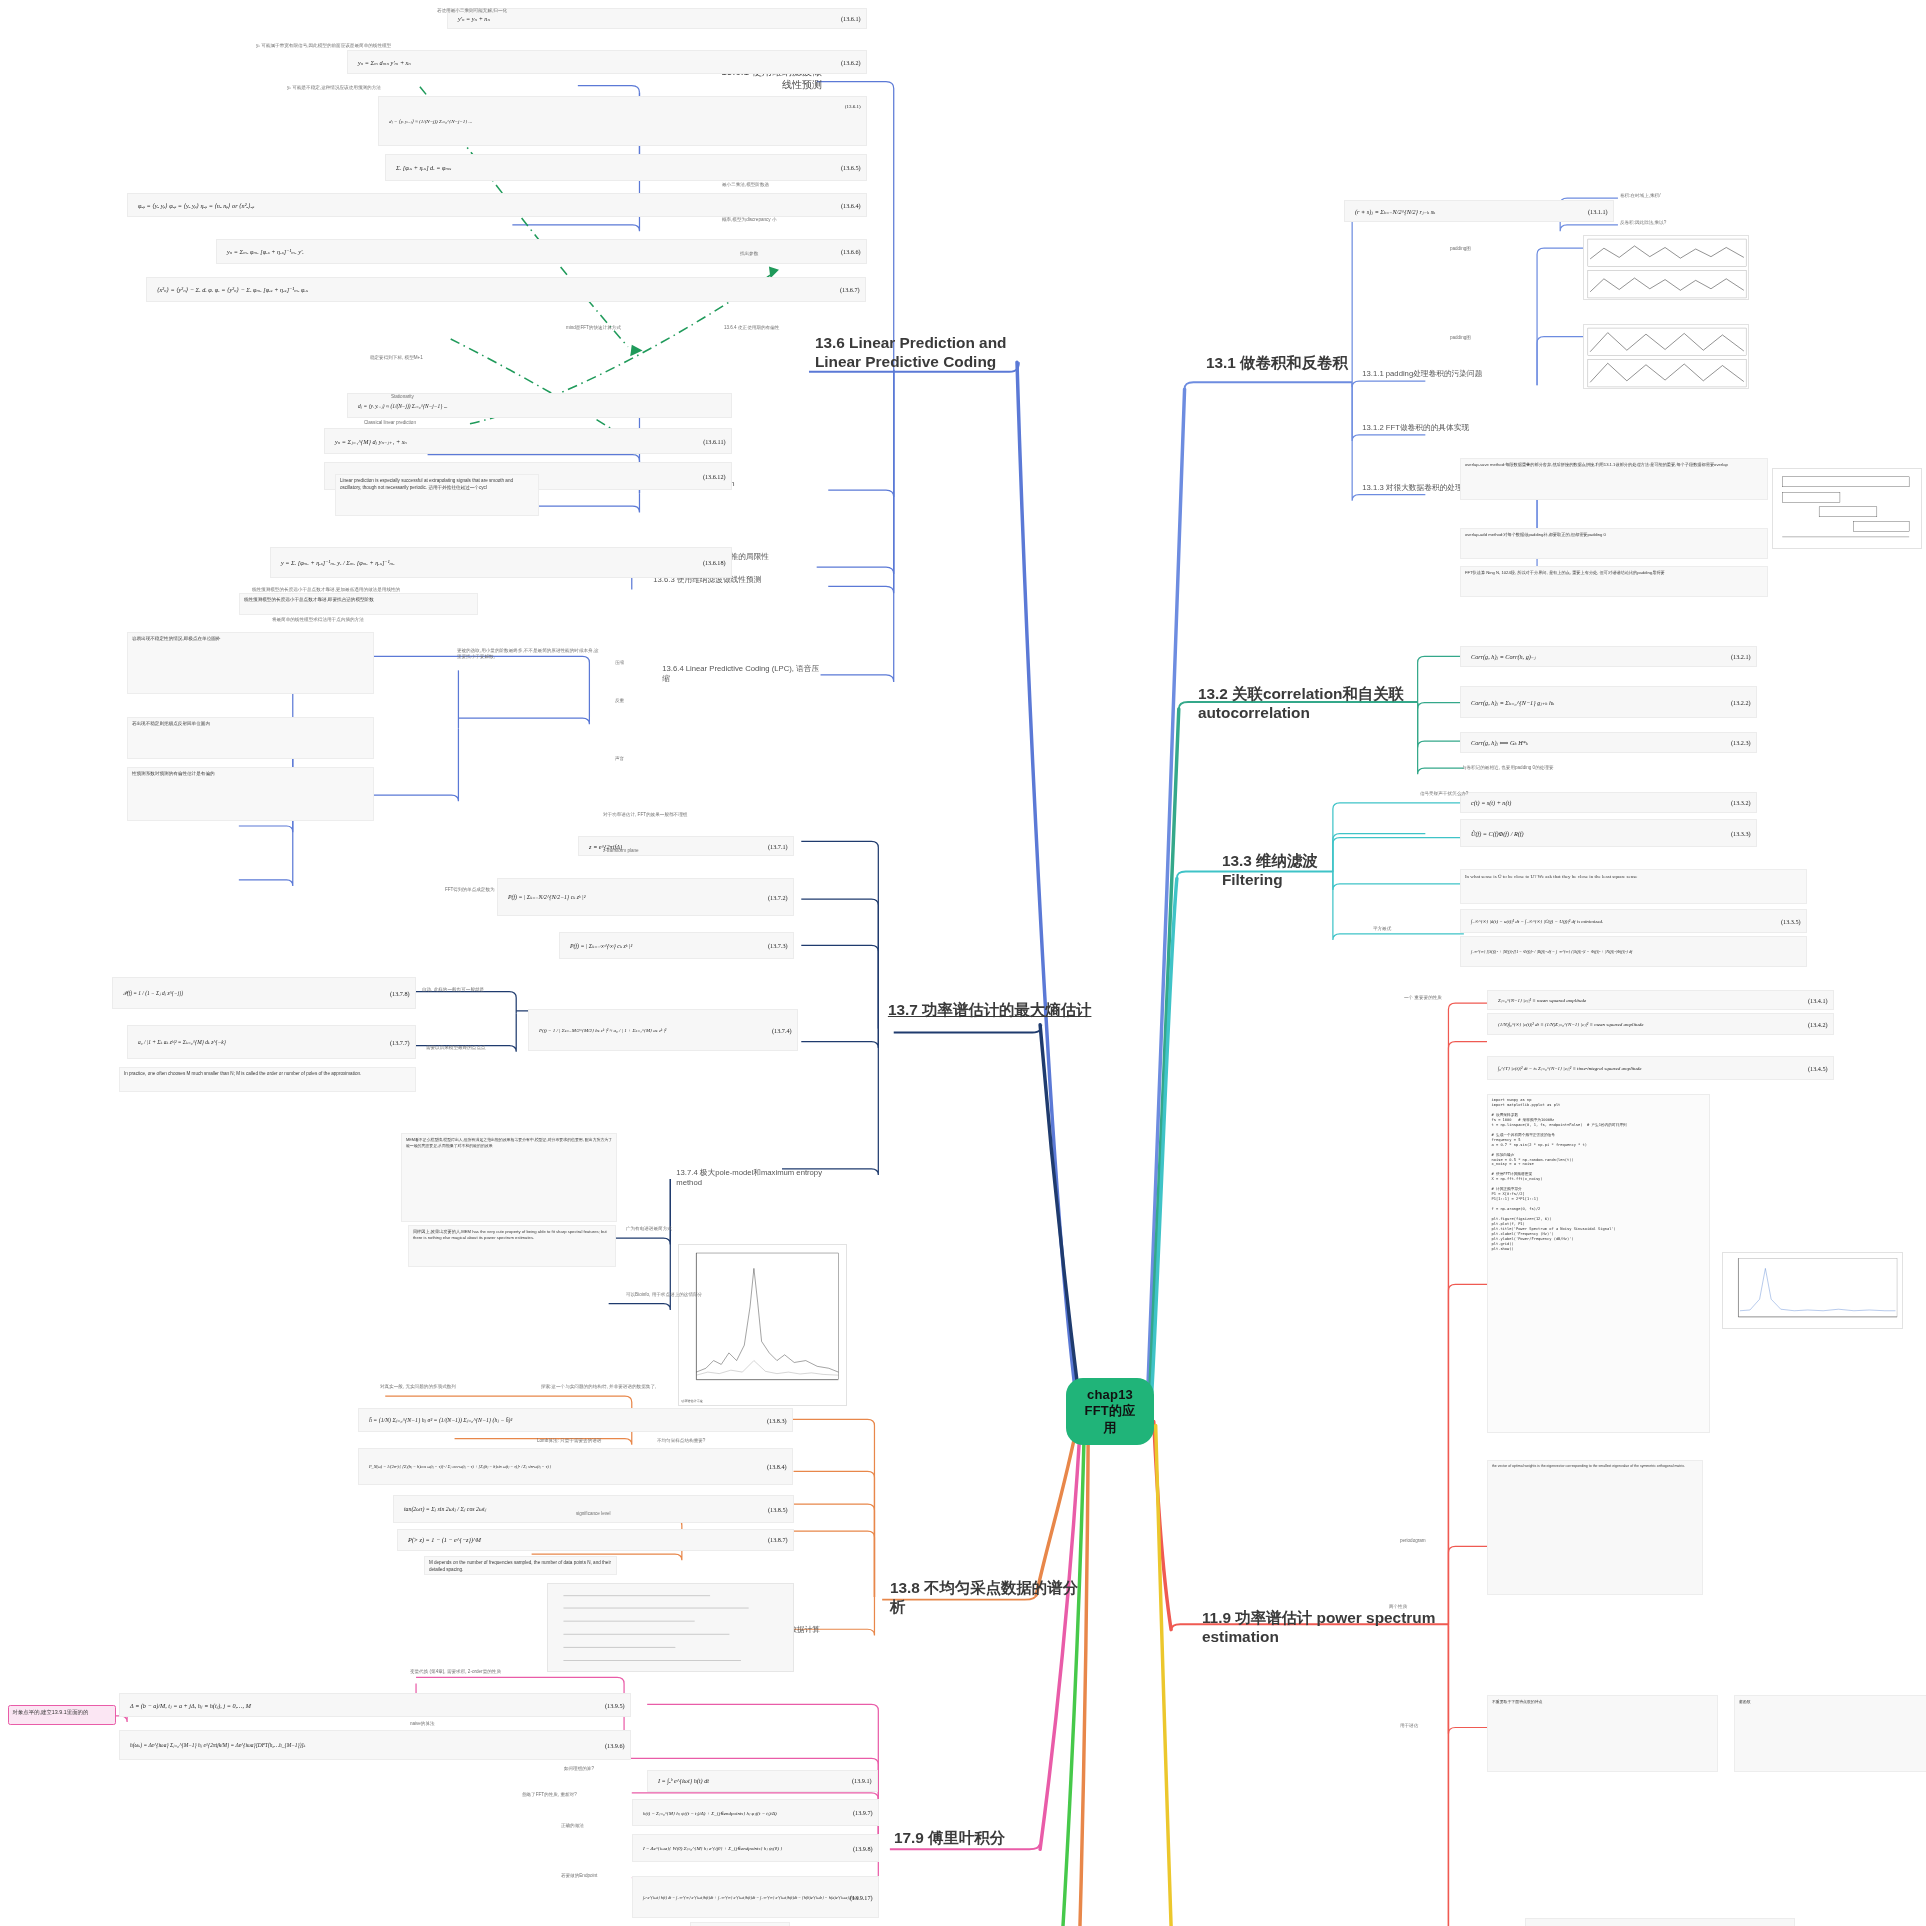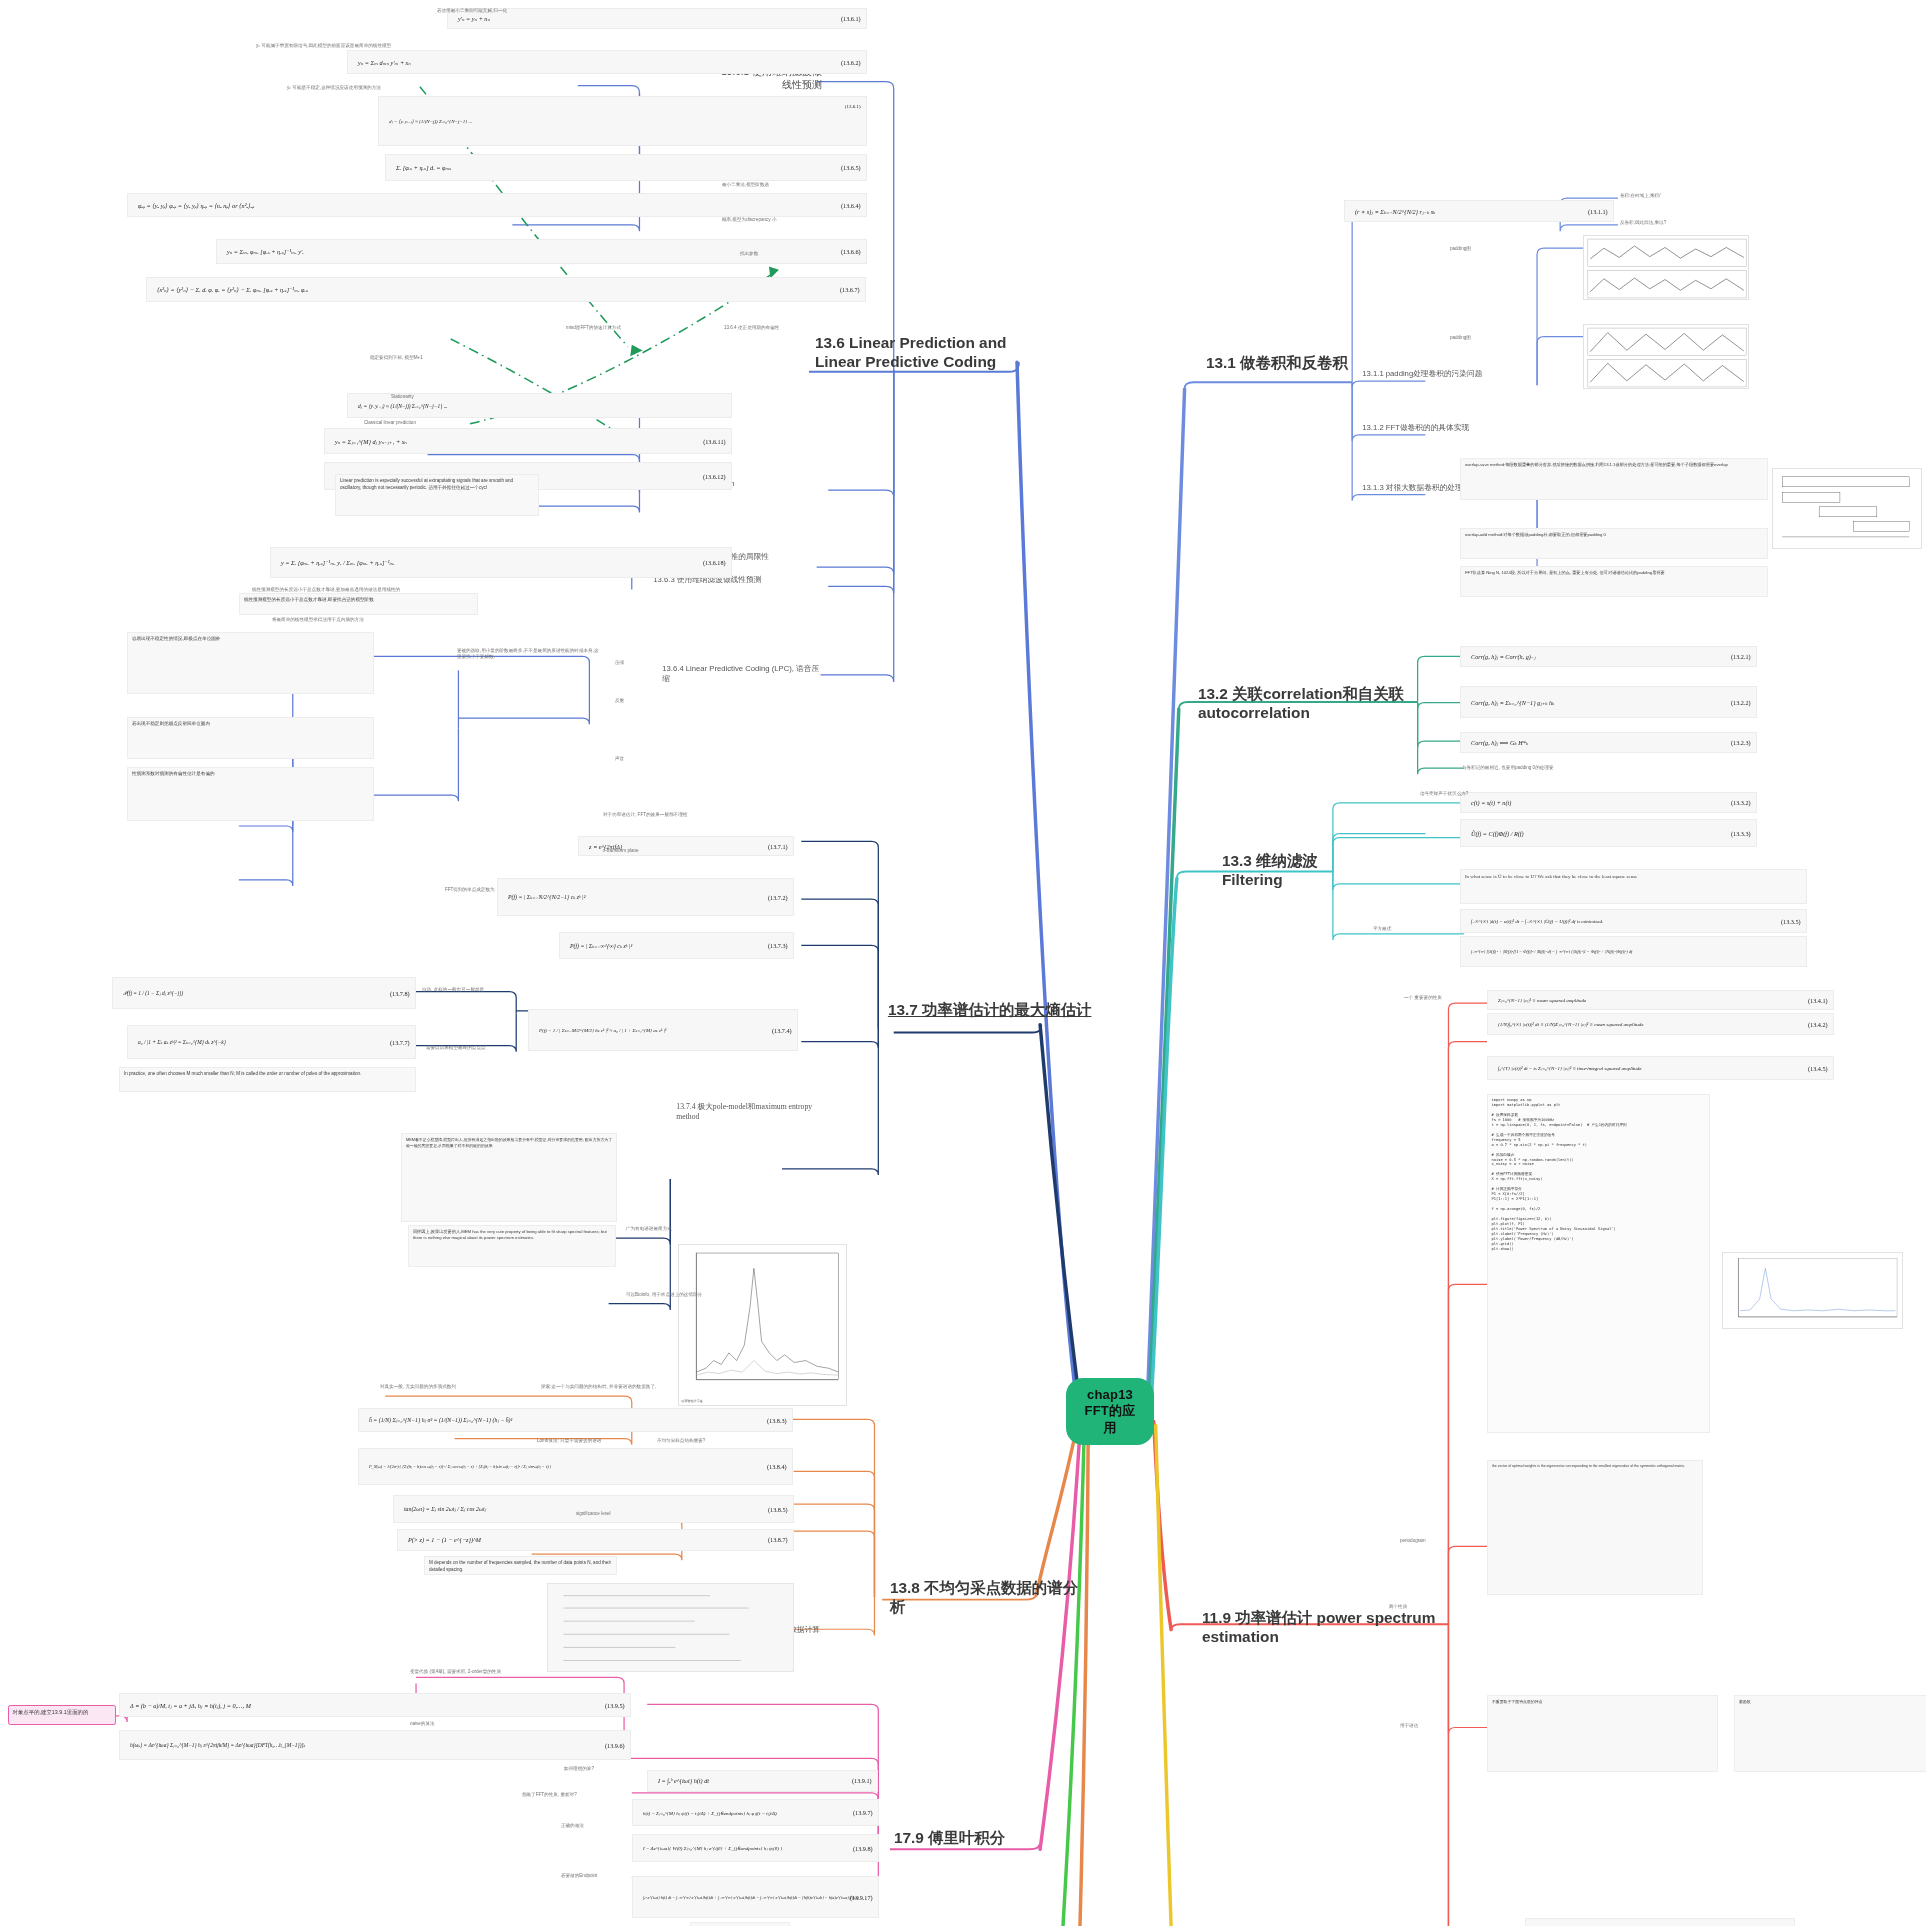--- a/index.html
+++ b/index.html
@@ -418,21 +418,21 @@
   <div class="node tiny" style="left:389px; top:393px; width:100px;">Stationarity</div>
   <div class="node tiny" style="left:362px; top:419px; width:123px;">Classical linear prediction</div>
   <div class="node tiny" style="left:250px; top:586px; width:239px;">线性预测模型的长度远小于总点数才靠谱,更加最低遇用的做法是用线性的</div>
   <div class="node tiny" style="left:270px; top:616px; width:216px;">将最简单的线性模型求得法用于点内插的方法</div>
   <div class="node tiny" style="left:613px; top:659px; width:77px;">压缩</div>
   <div class="node tiny" style="left:613px; top:697px; width:77px;">反重</div>
   <div class="node tiny" style="left:613px; top:755px; width:77px;">声音</div>
   <div class="node tiny" style="left:455px; top:647px; width:146px;">更被的选取,用小量的阶数最终多,不不是最简的原谱性能的时候本身,这里要找小于要解散,</div>
 
   <div class="node l1" style="left:884px; top:998px; width:216px;text-decoration:underline;">13.7 功率谱估计的最大熵估计</div>
-  <div class="node l3" style="left:674px; top:1101px; width:162px;font-family:Liberation Serif, serif;">13.7.4 极大pole-model和maximum entropy method</div>
+  <div class="node l3" style="left:674px; top:1167px; width:162px;">13.7.4 极大pole-model和maximum entropy method</div>
 
   <div class="eqbox" style="left:578px; top:836px; width:216px; height:20px;">
     <span>z ≡ e^{2πifΔ}</span>
     <span class="tag">(13.7.1)</span>
   </div>
   <div class="eqbox" style="left:497px; top:878px; width:297px; height:38px;">
     <span style="font-size:5.8px;">P(f) = | Σₖ₌₋N/2^{N/2−1} cₖ zᵏ |²</span>
     <span class="tag">(13.7.2)</span>
   </div>
   <div class="eqbox" style="left:559px; top:932px; width:235px; height:27px;">

